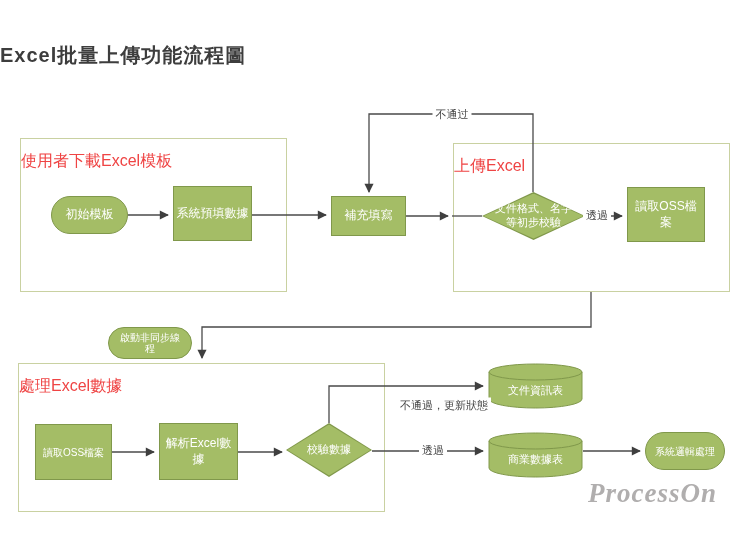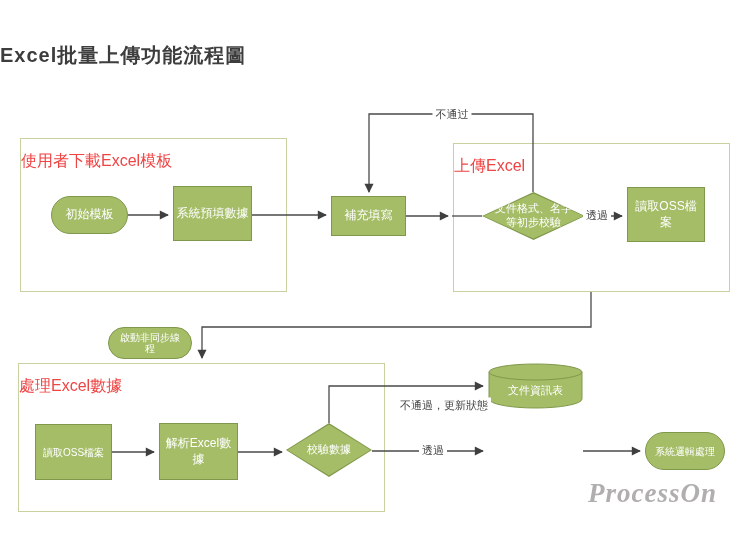--- a/index.html
+++ b/index.html
@@ -138,20 +138,27 @@
   </div>
 
   <div class="cylinder" style="left:488px; top:363px; width:95px; height:46px;">
     <svg width="95" height="46" viewBox="0 0 95 46">
       <path d="M1 9 v27 a46.5 9 0 0 0 93 0 v-27" fill="#a4bd66" stroke="#80984b" stroke-width="1"></path>
       <ellipse cx="47.5" cy="9" rx="46.5" ry="8" fill="#a4bd66" stroke="#80984b" stroke-width="1"></ellipse>
     </svg>
     <div class="cyl-label">文件資訊表</div>
   </div>
 
+  <div class="cylinder" style="left:488px; top:432px; width:95px; height:46px;">
+    <svg width="95" height="46" viewBox="0 0 95 46">
+      <path d="M1 9 v27 a46.5 9 0 0 0 93 0 v-27" fill="#a4bd66" stroke="#80984b" stroke-width="1"></path>
+      <ellipse cx="47.5" cy="9" rx="46.5" ry="8" fill="#a4bd66" stroke="#80984b" stroke-width="1"></ellipse>
+    </svg>
+    <div class="cyl-label">商業數據表</div>
+  </div>
 
   <div class="node stadium small" style="left:645px; top:432px; width:80px; height:38px;justify-content:center;">
     <span class="txt">系統邏輯處理</span>
   </div>
 
   <div class="edge-label" style="left:452px; top:114px;">不通过</div>
   <div class="edge-label" style="left:597px; top:215px;">透過</div>
   <div class="edge-label" style="left:444px; top:385px;margin-top:20px;">不通過，更新狀態</div>
   <div class="edge-label" style="left:433px; top:450px;">透過</div>
 

